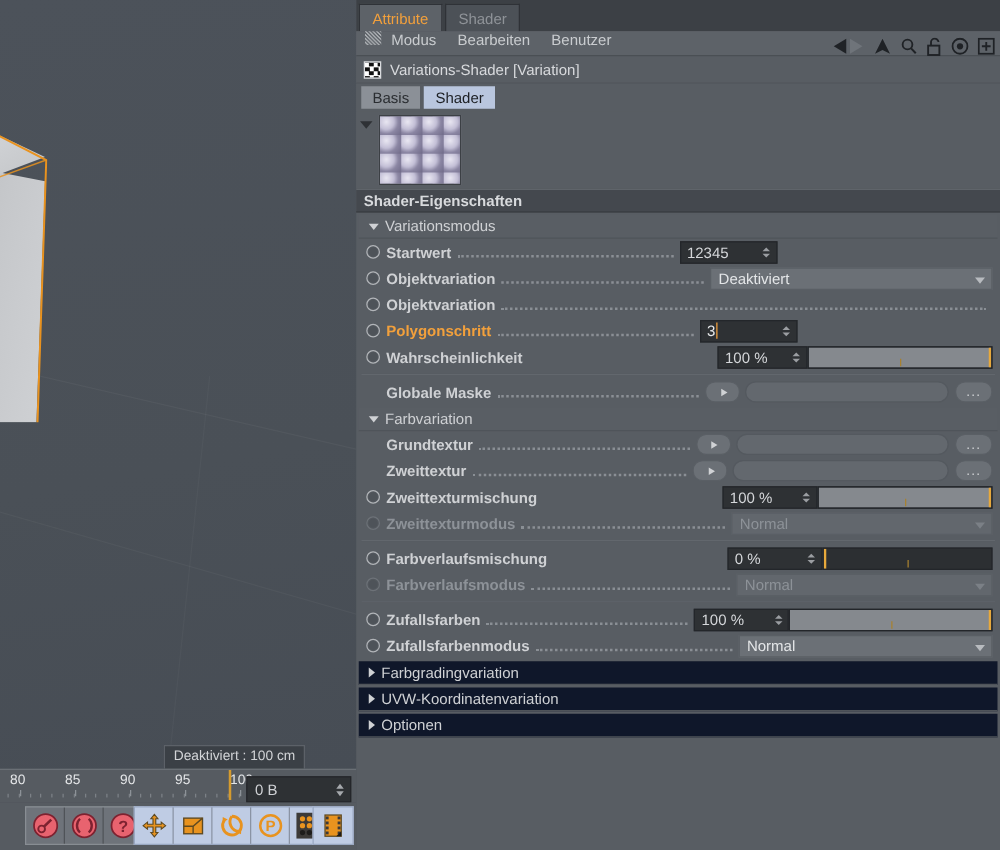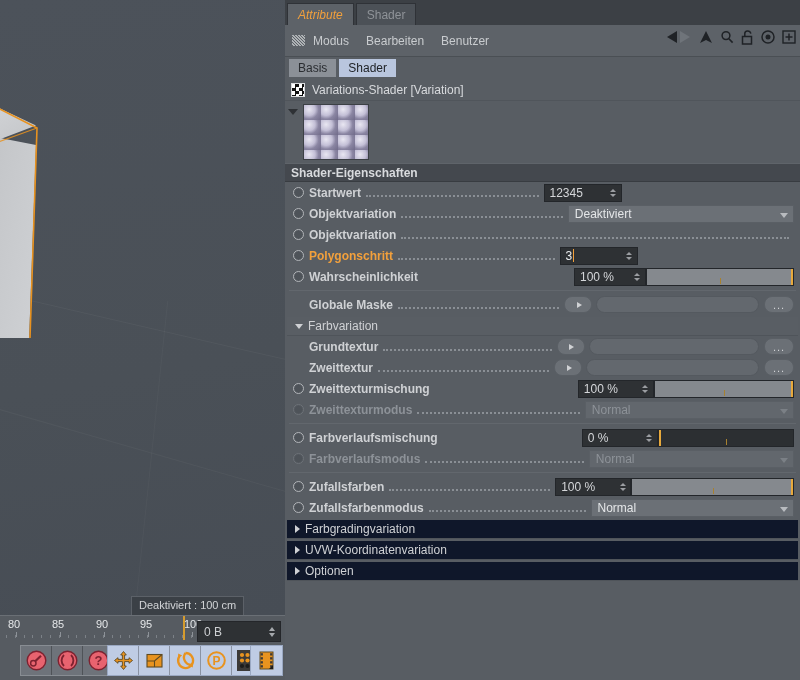--- a/index.html
+++ b/index.html
@@ -130,26 +130,26 @@
     display: flex; align-items: flex-end; padding-left: 2px;
   }
   .panel-tab {
     height: 22px; padding: 0 10px;
     display: flex; align-items: center;
     font-size: 12px; line-height: 14px; color: #8f9398;
     background: #4c5157;
     border: 1px solid #2f3237; border-bottom: none;
     margin-right: 2px;
   }
-  .panel-tab.active { background: #5d6268; color: #f2a03c; font-style: italic; }
+  .panel-tab.active { background: #5d6268; color: #f2a03c; }
 
   
   #menu-bar {
-    height: 32px; background: #5d6268;
-    display: flex; align-items: center;
+    height: 20px; background: #5d6268;
+    display: flex; 
     border-bottom: 1px solid #4a4f54;
     position: relative;
   }
   #hatch-icon {
     width: 13px; height: 11px; margin-left: 7px; margin-right: 8px;
     background-image:
       linear-gradient(45deg, #c9cccf 25%, transparent 25%, transparent 50%, #c9cccf 50%, #c9cccf 75%, transparent 75%);
     background-size: 3px 3px;
     opacity: .75;
   }
@@ -605,42 +605,46 @@
         <span class="mi">
           <svg width="14" height="14" viewBox="0 0 14 14">
             <rect x="1" y="1" width="12" height="12" fill="none" stroke="#1f2226" stroke-width="1.4"></rect>
             <line x1="7" y1="3.5" x2="7" y2="10.5" stroke="#1f2226" stroke-width="1.5"></line>
             <line x1="3.5" y1="7" x2="10.5" y2="7" stroke="#1f2226" stroke-width="1.5"></line>
           </svg>
         </span>
       </div>
     </div>
 
-    <div id="sub-tabs">
-        <div class="sub-tab">
-          <span>Basis</span>
-        </div>
-        <div class="sub-tab active">
-          <span>Shader</span>
-        </div>
-      </div>
-
     <div id="obj-header">
       <span id="obj-checker"></span>
       <span id="obj-title">Variations-Shader [Variation]</span>
     </div>
 
+    <div id="sub-tabs">
+        <div class="sub-tab">
+          <span>Basis</span>
+        </div>
+        <div class="sub-tab active">
+          <span>Shader</span>
+        </div>
+      </div>
+
     <div id="preview-row">
       <span id="preview-caret"></span>
       <div id="preview-thumb"></div>
     </div>
 
     <div class="grp-title">Shader-Eigenschaften</div>
 
     <div id="groups-container">
+        <div class="grp-head">
+          <span class="tri-open"></span>
+          <span>Variationsmodus</span>
+        </div>
         <div class="prow">
           <span class="radio"></span>
           <span class="rlabel">Startwert</span>
           <span class="dots"></span>
           <span class="numfield" style="width: 78px;">
             <span class="nv">12345</span>
             <span class="sp">
               <i class="up"></i>
               <i class="dn"></i>
             </span>

